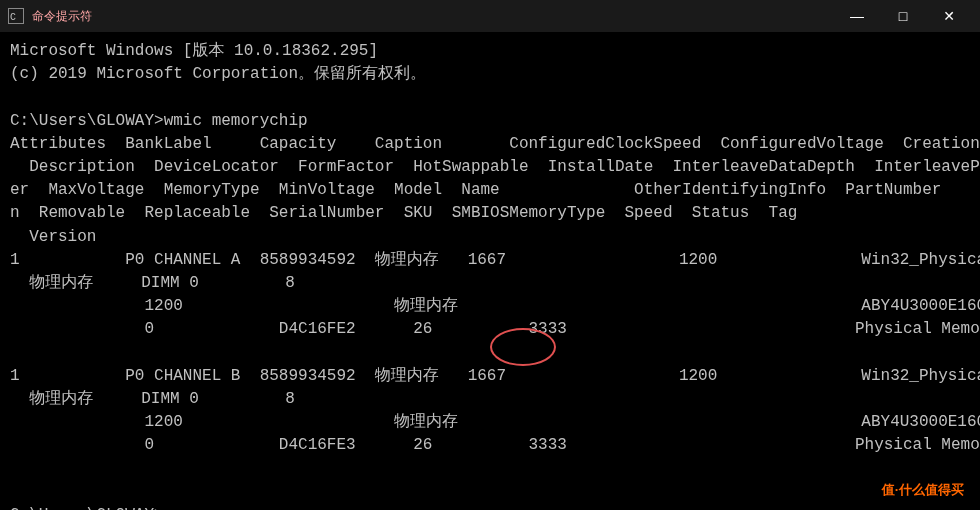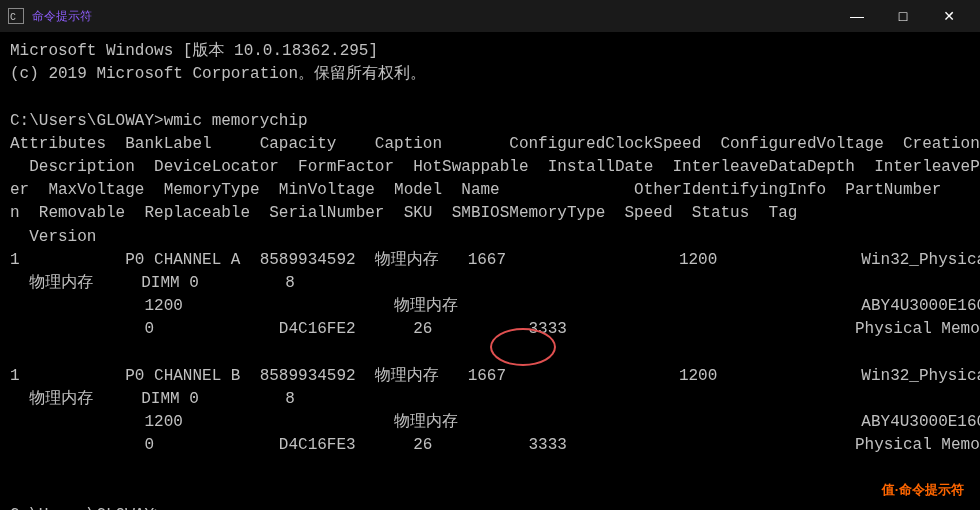--- a/index.html
+++ b/index.html
@@ -40,21 +40,21 @@
       height: 16px;
       background: #888;
       display: flex;
       align-items: center;
       justify-content: center;
       font-size: 10px;
       color: #000;
     }
 
     .title-text {
-      color: #8b5cf6;
+      color: #fca5a5;
       font-size: 12px;
       font-family: 'Microsoft YaHei', sans-serif;
     }
 
     .title-controls {
       display: flex;
       gap: 0;
     }
 
     .title-btn {
@@ -150,15 +150,15 @@
 1           P0 CHANNEL B  8589934592  物理内存   1667                  1200               Win32_PhysicalMemory    64
   物理内存     DIMM 0         8                                                                                             Unknown
               1200                      物理内存                                          ABY4U3000E16082C
               0             D4C16FE3      26          3333                              Physical Memory 1  64           16512
 
 
 C:\Users\GLOWAY&gt;</pre>
 
     <div class="circle-annotation" style="left: 490px; top: 296px; width: 66px; height: 38px;"></div>
 
-    <div class="watermark">值·命令提示符</div>
+    <div class="watermark">值·什么值得买</div>
   </div>
 </div>
 
 </body></html>

